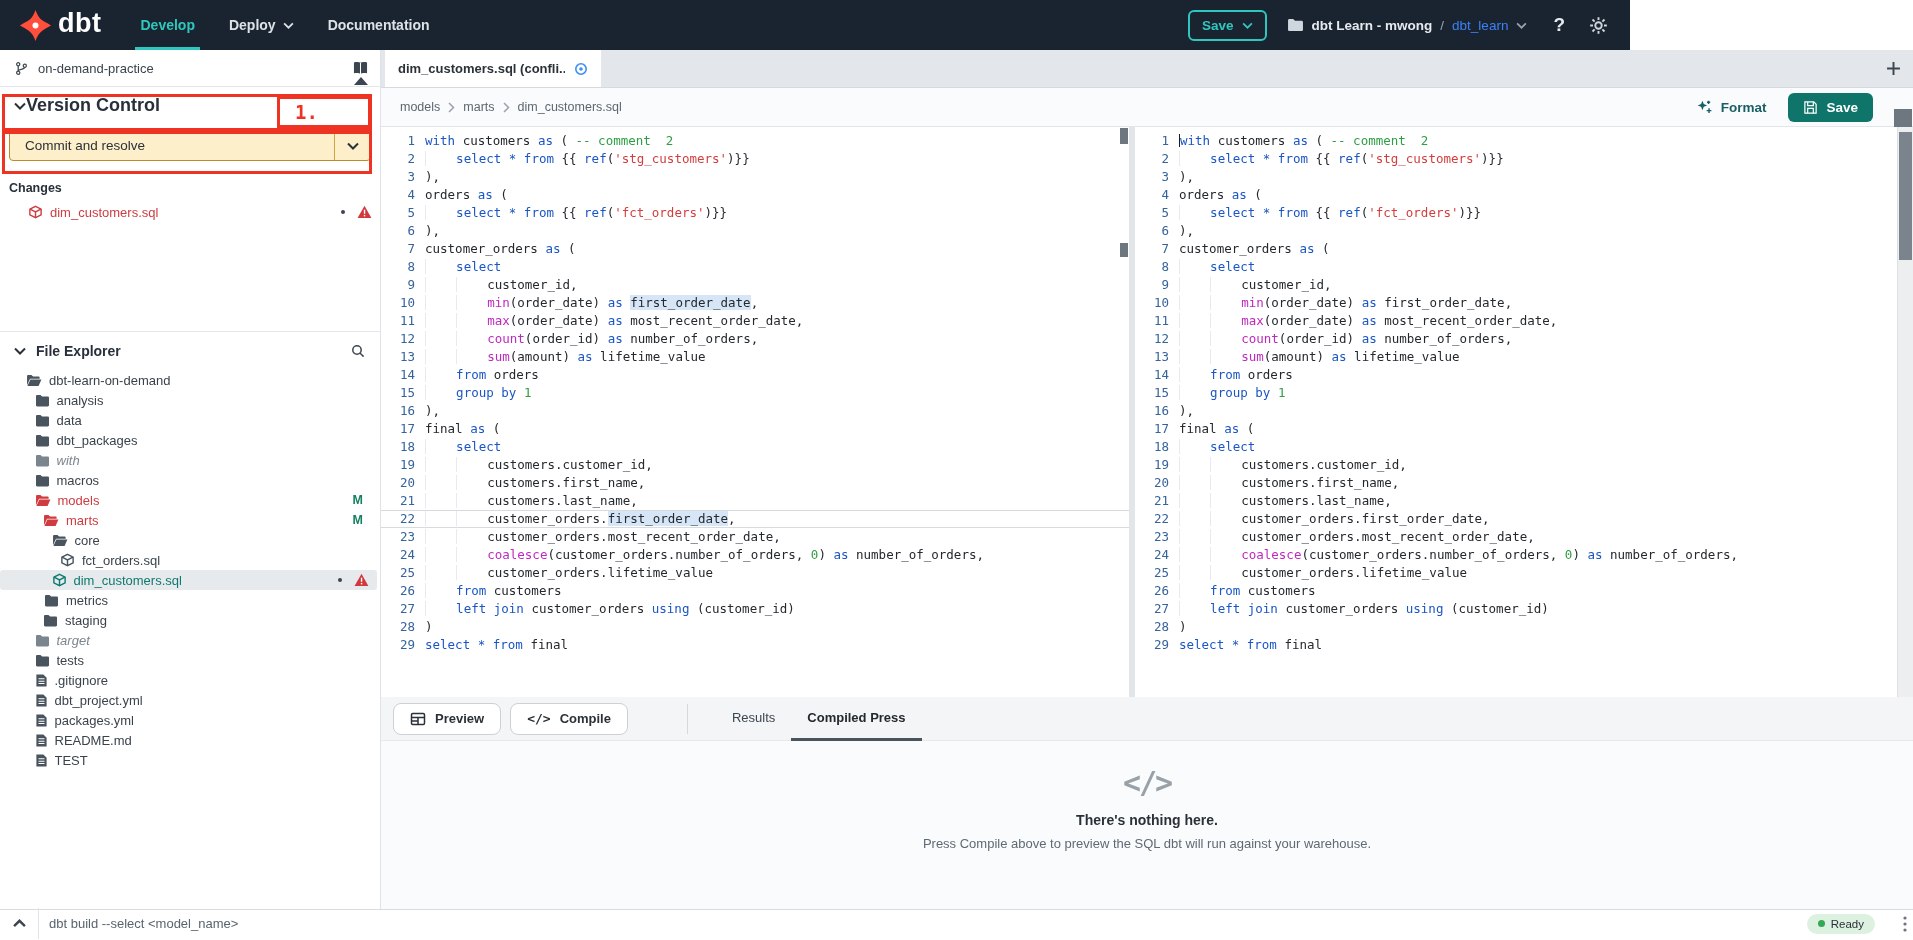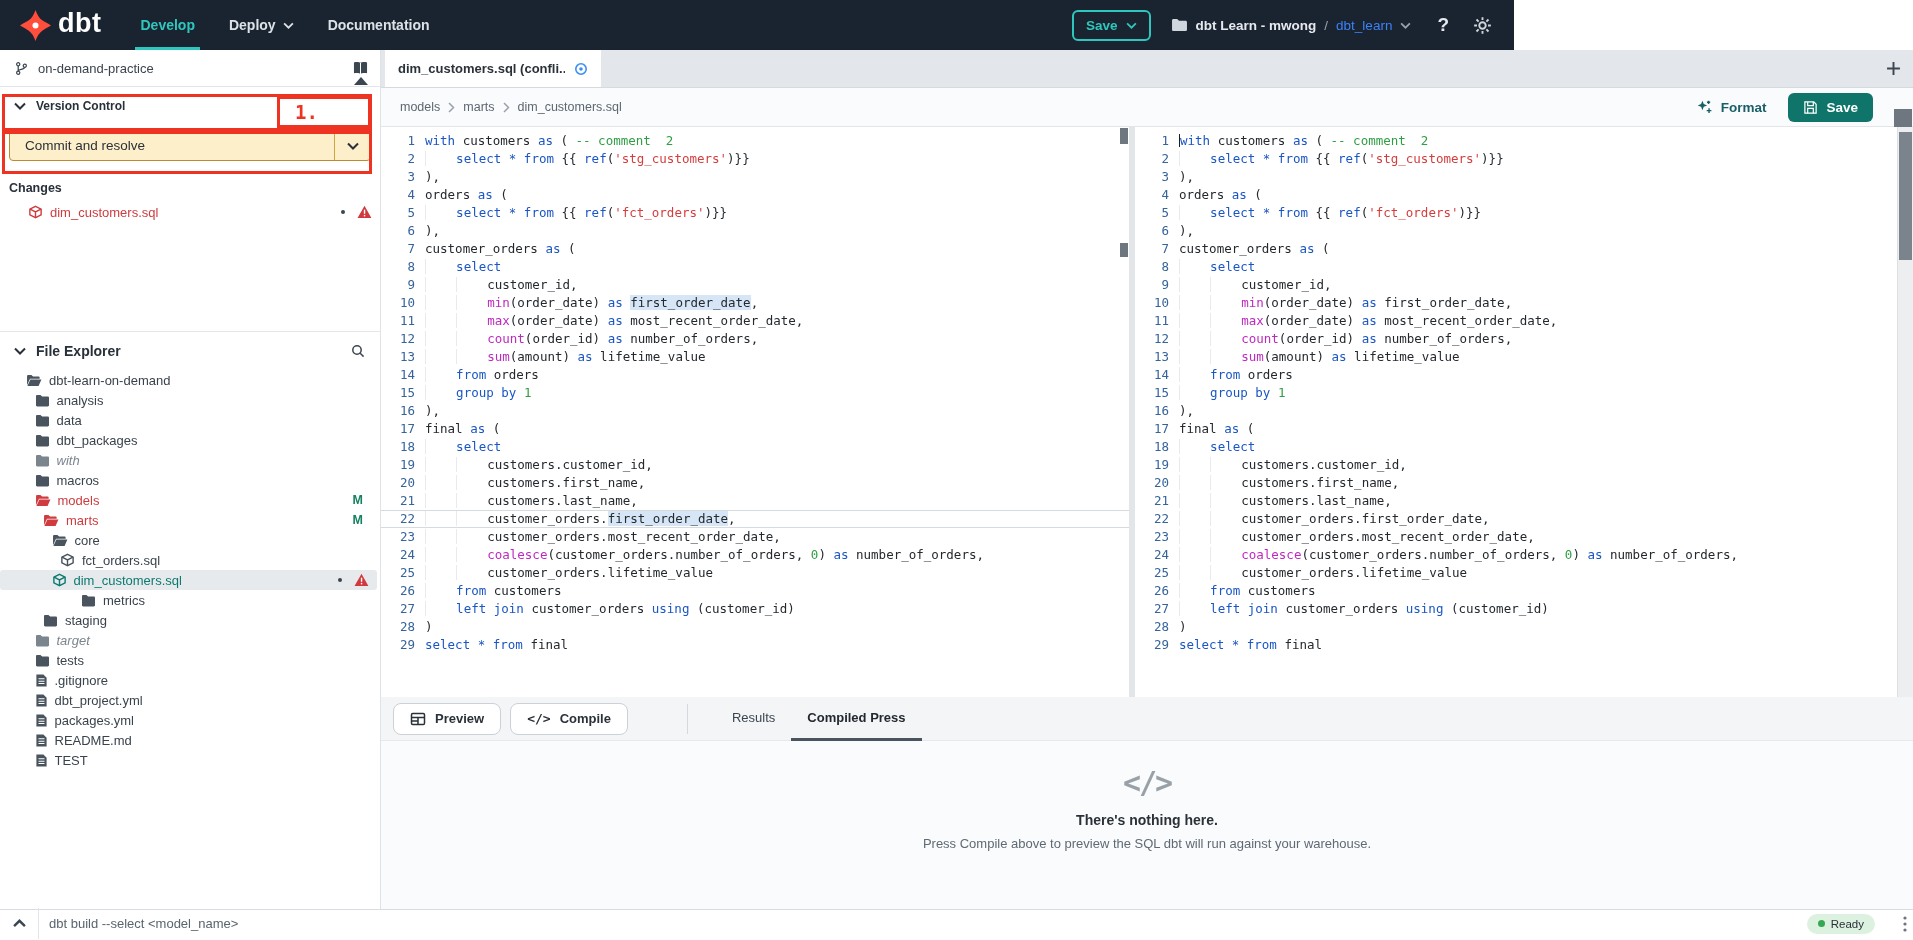--- a/index.html
+++ b/index.html
@@ -1,21 +1,21 @@
 <!DOCTYPE html>
 <html><head>
 <meta charset="utf-8">
 <style>
   * { margin:0; padding:0; box-sizing:border-box; }
   html,body { width:1913px; height:940px; overflow:hidden; background:#fff;
               font-family:"Liberation Sans", sans-serif; }
   #app { position:relative; width:1913px; height:940px; }
 
   
-  #topnav { position:absolute; left:0; top:0; width:1514px; height:50px;
+  #topnav { position:absolute; left:0; top:0; width:1630px; height:50px;
             background:#1a2430; display:flex; align-items:center; }
   .logo-group { display:flex; align-items:center; gap:7px; padding:0 22px 0 20px; }
   .brand-text { color:#fff; font-size:27px; font-weight:bold; letter-spacing:.5px; margin-top:-3px; }
   .nav-item { height:50px; display:flex; align-items:center; gap:7px; padding:0 17px;
               color:#dde2e7; font-size:14px; font-weight:bold; cursor:pointer; position:relative; }
   .nav-item.active { color:#2fc7bd; }
   .nav-item.active::after { content:""; position:absolute; left:12px; right:12px; bottom:0;
               height:3px; background:#2fc7bd; }
   .nav-spacer { flex:1; }
   .beta-btn { display:flex; align-items:center; gap:8px; border:2px solid #2fc7bd; border-radius:6px;
@@ -30,22 +30,22 @@
   
   #sidebar { position:absolute; left:0; top:50px; width:381px; height:859px; background:#fff;
              border-right:1px solid #dfe3e7; font-size:13px; color:#3a434c; }
   .branch-row { height:37px; border-bottom:1px solid #e3e6ea; display:flex; align-items:center;
                 gap:9px; padding:0 10px 0 14px; }
   .branch-label { flex:1; color:#3a434c; font-size:13px; }
   .book-wrap { position:relative; display:flex; }
   .book-caret { position:absolute; left:3px; top:17px; width:0; height:0;
                 border-left:7px solid transparent; border-right:7px solid transparent;
                 border-bottom:8px solid #3c4650; }
-  .vc-header { height:37px; display:flex; align-items:center; gap:10px; padding:0 14px;
-               font-weight:bold; font-size:12px; color:#28303a; }
+  .vc-header { height:37px; display:flex; align-items:center; padding:0 14px;
+               font-weight:bold; font-size:18px; color:#28303a; }
   .vc-btn-row { height:43px; display:flex; align-items:center; padding:0 9px; }
   .commit-btn { flex:1; height:31px; background:#fcefca; border:1px solid #bd8b2e; border-radius:4px;
                 display:flex; align-items:center; font-size:13.5px; color:#2b3138; cursor:pointer; }
   .commit-label { flex:1; padding-left:15px; }
   .commit-split { width:36px; height:100%; border-left:1px solid #cfa544; display:flex;
                   align-items:center; justify-content:center; }
   .changes-title { margin:14px 0 6px 9px; font-size:12.5px; font-weight:bold; color:#28303a; }
   .changes-row { height:22px; display:flex; align-items:center; gap:7px; padding-left:28px;
                  padding-right:8px; cursor:pointer; }
   .changes-file { flex:1; color:#cf3b3f; font-size:13px; }
@@ -390,21 +390,21 @@
           <span class="tlabel">dim_customers.sql</span>
           <span class="mini-dot"></span>
           <span style="display: flex;">
             <svg width="15" height="14" viewBox="0 0 16 15">
               <path d="M8 .8 15.4 14H.6z" fill="#d03a3e"></path>
               <rect x="7.3" y="5" width="1.5" height="4.4" fill="#fff"></rect>
               <rect x="7.3" y="10.6" width="1.5" height="1.6" fill="#fff"></rect>
             </svg>
           </span>
         </div>
-        <div class="trow" style="padding-left: 65px; margin-left: 16px;">
+        <div class="trow" style="padding-left: 44px;">
           <span class="ticon">
             <svg width="15" height="13" viewBox="0 0 16 14">
               <path fill="#49545e" d="M1 2.3C1 1.6 1.6 1 2.3 1h3.5l1.8 1.8h6.1c.7 0 1.3.6 1.3 1.3v8.1c0 .7-.6 1.3-1.3 1.3H2.3c-.7 0-1.3-.6-1.3-1.3z"></path>
             </svg>
           </span>
           <span class="tlabel">metrics</span>
         </div>
         <div class="trow" style="padding-left: 43px;">
           <span class="ticon">
             <svg width="15" height="13" viewBox="0 0 16 14">

